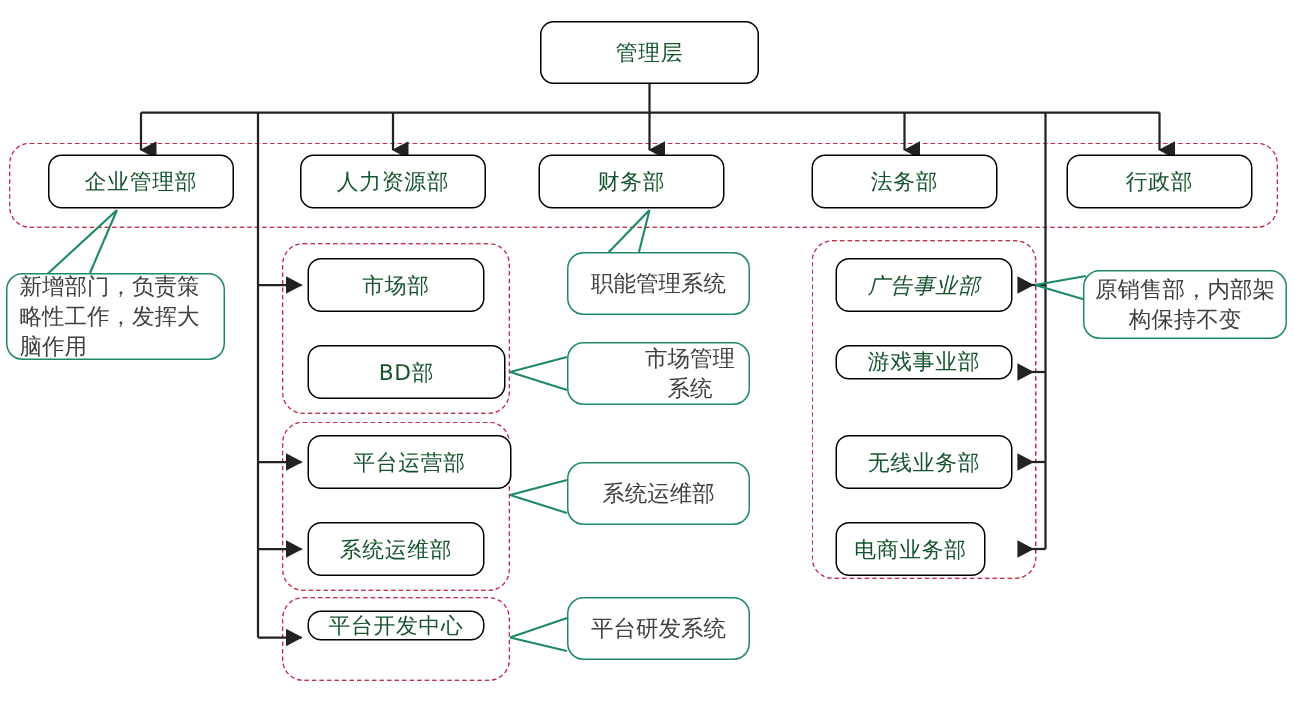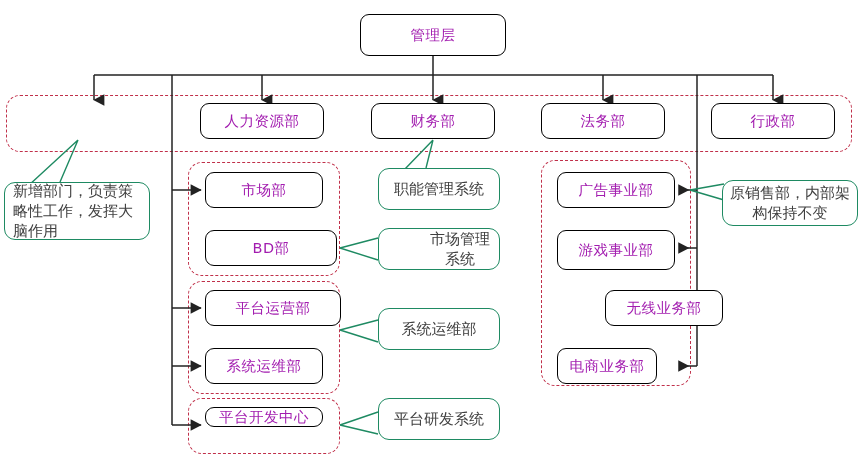--- a/index.html
+++ b/index.html
@@ -6,21 +6,21 @@
   body{
     width:863px;height:472px;background:#ffffff;
     font-family:"DejaVu Sans","Liberation Sans",sans-serif;
     overflow:hidden;position:relative;
   }
   #canvas{position:absolute;left:0;top:0;width:863px;height:472px;}
   .node{
     position:absolute;box-sizing:border-box;
     border:1.6px solid #000000;border-radius:9px;background:#ffffff;
     display:flex;align-items:center;justify-content:center;
-    font-size:14.5px;color:#a21caf;letter-spacing:.5px;white-space:nowrap;
+    font-size:14.5px;color:#14532d;letter-spacing:.5px;white-space:nowrap;
     z-index:5;
   }
   .group{
     position:absolute;box-sizing:border-box;
     border:1.4px dashed #c0304a;border-radius:14px;background:transparent;
     z-index:2;
   }
   .note{
     position:absolute;box-sizing:border-box;
     border:1.5px solid #1e8a62;border-radius:11px;background:#ffffff;
@@ -87,34 +87,35 @@
   </svg>
 
   <div class="group" style="left:6px;top:95px;width:846px;height:57px;"></div>
   <div class="group" style="left:188px;top:162px;width:152px;height:114px;"></div>
   <div class="group" style="left:188px;top:281px;width:152px;height:113px;"></div>
   <div class="group" style="left:188px;top:398px;width:152px;height:56px;"></div>
   <div class="group" style="left:541px;top:160px;width:150px;height:226px;"></div>
 
   <div class="node" style="left:360px;top:14px;width:146px;height:42px;">管理层</div>
 
+  <div class="node" style="left:32px;top:103px;width:124px;height:36px;">企业管理部</div>
   <div class="node" style="left:200px;top:103px;width:124px;height:36px;">人力资源部</div>
-  <div class="node" style="left:371px;top:103px;width:124px;height:36px;">财务部</div>
+  <div class="node" style="left:359px;top:103px;width:124px;height:36px;">财务部</div>
   <div class="node" style="left:541px;top:103px;width:124px;height:36px;">法务部</div>
   <div class="node" style="left:711px;top:103px;width:124px;height:36px;font-family:Liberation Serif, serif;">行政部</div>
 
   <div class="node" style="left:205px;top:172px;width:118px;height:36px;">市场部</div>
   <div class="node" style="left:205px;top:230px;width:132px;height:36px;">BD部</div>
   <div class="node" style="left:205px;top:290px;width:136px;height:36px;">平台运营部</div>
   <div class="node" style="left:205px;top:348px;width:118px;height:36px;">系统运维部</div>
   <div class="node" style="left:205px;top:407px;width:118px;height:20px;">平台开发中心</div>
 
-  <div class="node" style="left:557px;top:172px;width:118px;height:36px;">广告事业部</div>
-  <div class="node" style="left:557px;top:230px;width:118px;height:40px;">游戏事业部</div>
-  <div class="node" style="left:557px;top:290px;width:118px;height:36px;margin-left:48px;">无线业务部</div>
+  <div class="node" style="left:557px;top:172px;width:118px;height:36px;font-style:italic;">广告事业部</div>
+  <div class="node" style="left:557px;top:230px;width:118px;height:23px;">游戏事业部</div>
+  <div class="node" style="left:557px;top:290px;width:118px;height:36px;">无线业务部</div>
   <div class="node" style="left:557px;top:348px;width:100px;height:36px;">电商业务部</div>
 
   <div class="note" style="left:378px;top:168px;width:122px;height:42px;">职能管理系统</div>
   <div class="note" style="left:378px;top:228px;width:122px;height:42px;padding-left:48px;">市场管理系统</div>
   <div class="note" style="left:378px;top:308px;width:122px;height:42px;">系统运维部</div>
   <div class="note" style="left:378px;top:398px;width:122px;height:42px;">平台研发系统</div>
 
   <div class="note left-align" style="left:4px;top:182px;width:146px;height:58px;">新增部门，负责策略性工作，发挥大脑作用</div>
   <div class="note" style="left:722px;top:180px;width:136px;height:46px;">原销售部，内部架构保持不变</div>
 

